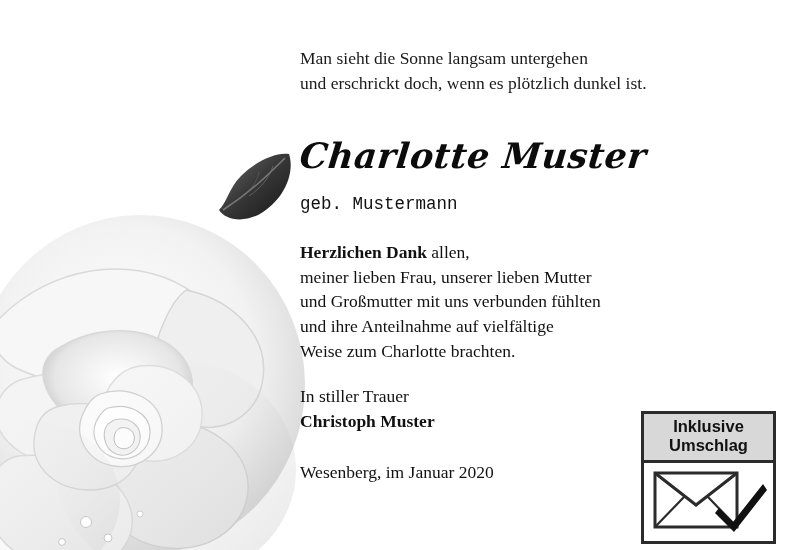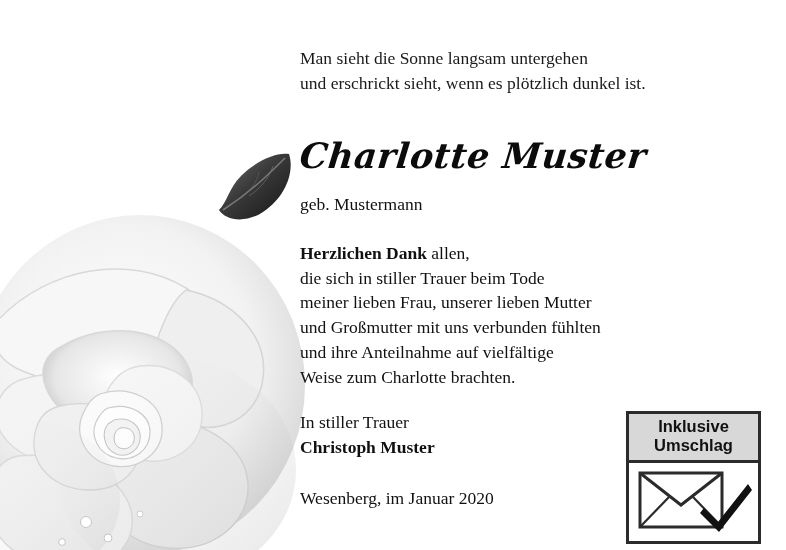--- a/index.html
+++ b/index.html
@@ -64,20 +64,21 @@
     font-weight: bold;
     font-size: 35px;
     letter-spacing: 0.5px;
     color: #0c0c0c;
     transform: skewX(-6deg);
   }
 
   .maiden-name {
     margin-top: 18px;
     font-size: 17.5px;
+    font-family: Liberation Mono, monospace;
   }
 
   .dates {
     margin-top: 9px;
     font-size: 17.5px;
     letter-spacing: 0.2px;
   }
   .dates .gap { display: inline-block; width: 26px; }
 
   .thanks-block {
@@ -97,21 +98,21 @@
   .mourner-name { font-weight: bold; }
 
   .place-date {
     margin-top: 27px;
     font-size: 17.5px;
   }
 
   
   .badge {
     position: absolute;
-    right: 25px;
+    right: 10px;
     bottom: 6px;
     width: 135px;
     height: 133px;
     border: 3px solid #2b2b2b;
     background: #ffffff;
     box-sizing: border-box;
   }
   .badge-head {
     background: #d8d8d8;
     border-bottom: 3px solid #2b2b2b;
@@ -207,31 +208,30 @@
       <path d="M70 10 C56 24 36 44 8 62" stroke="#8d8d8d" stroke-width="1.6" fill="none" opacity="0.75"></path>
       <path d="M58 18 C54 30 46 40 34 48" stroke="#7a7a7a" stroke-width="1" fill="none" opacity="0.6"></path>
       <path d="M44 24 C42 34 36 42 26 50" stroke="#6e6e6e" stroke-width="0.9" fill="none" opacity="0.5"></path>
     </svg>
   </div>
 
   <div class="text-col">
 
     <div class="verse">
       <span class="ln">Man sieht die Sonne langsam untergehen</span>
-      <span class="ln">und erschrickt sieht, wenn es plötzlich dunkel ist.</span>
+      <span class="ln">und erschrickt doch, wenn es plötzlich dunkel ist.</span>
     </div>
 
     <div class="deceased-name">Charlotte Muster</div>
 
     <div class="maiden-name">geb. Mustermann</div>
 
 
     <div class="thanks-block">
       <span class="ln"><span class="thanks-lead">Herzlichen Dank</span><span> allen,</span></span>
-      <span class="ln">die sich in stiller Trauer beim Tode</span>
       <span class="ln">meiner lieben Frau, unserer lieben Mutter</span>
       <span class="ln">und Großmutter mit uns verbunden fühlten</span>
       <span class="ln">und ihre Anteilnahme auf vielfältige</span>
       <span class="ln">Weise zum Charlotte brachten.</span>
     </div>
 
     <div class="mourning">
       <span class="ln">In stiller Trauer</span>
       <span class="ln mourner-name">Christoph Muster</span>
     </div>

